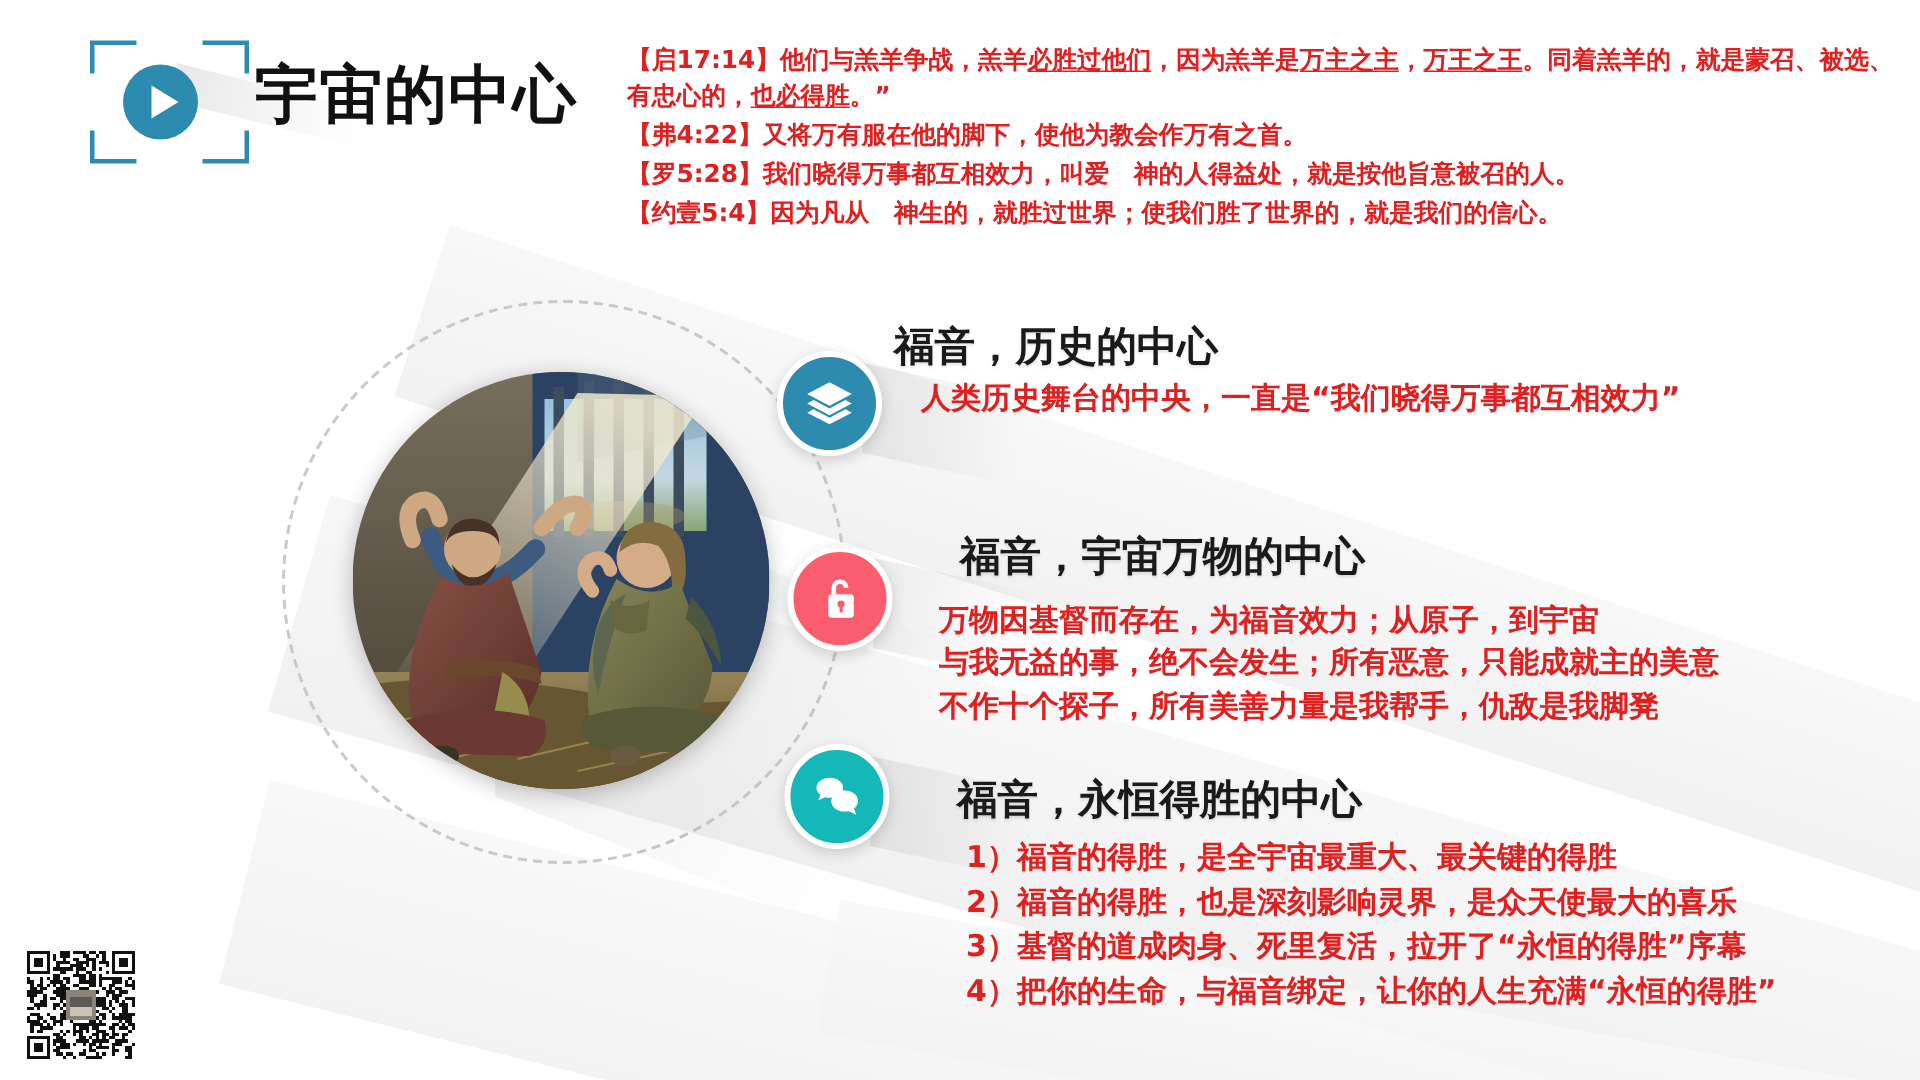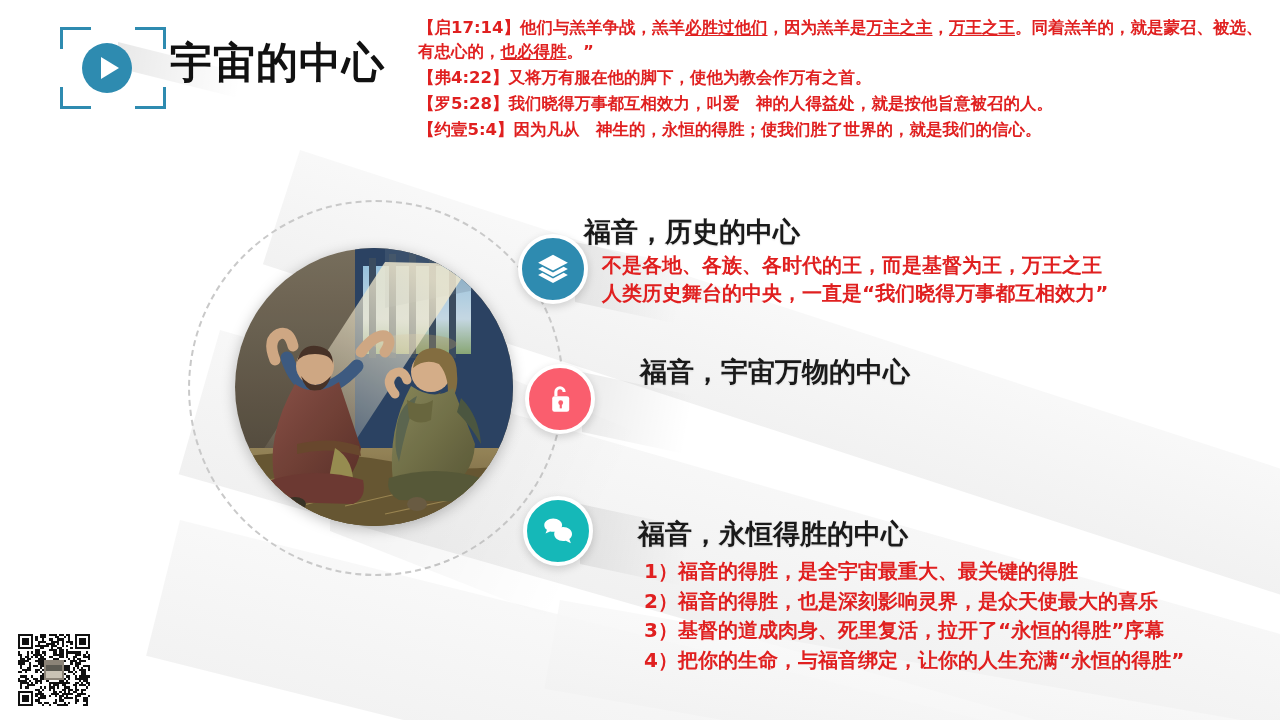--- a/index.html
+++ b/index.html
@@ -33,21 +33,21 @@
     background:#2e8bb0;display:flex;align-items:center;justify-content:center;z-index:3;}
   .play-tri{width:0;height:0;border-left:18px solid #fff;border-top:11px solid transparent;
     border-bottom:11px solid transparent;margin-left:6px;}
   .logo-shadow{position:absolute;left:58px;top:30px;width:120px;height:26px;z-index:2;
     background:linear-gradient(100deg,rgba(0,0,0,.09),rgba(0,0,0,0));
     transform:skewY(14deg);}
   .slide-title{position:absolute;left:170px;top:42px;font-size:42px;font-weight:bold;color:#111;
     letter-spacing:1px;line-height:1;}
 
   
-  .scripture{position:absolute;left:418px;top:16px;width:850px;color:#e02020;
+  .scripture{position:absolute;left:418px;top:28px;width:850px;color:#e02020;
     font-size:16.5px;font-weight:bold;line-height:1.45;}
   .scripture .v{margin-bottom:2px;}
   .scripture u{text-decoration:underline;text-underline-offset:2px;}
 
   
   .dash-ring{position:absolute;left:188px;top:200px;width:372px;height:372px;border-radius:50%;
     border:2px dashed #c9c9c9;}
   .photo-shadow{position:absolute;left:330px;top:300px;width:420px;height:330px;z-index:1;
     background:linear-gradient(115deg,rgba(0,0,0,.07),rgba(0,0,0,0) 65%);
     clip-path:polygon(0 0,100% 55%,60% 100%,0 70%);}
@@ -70,21 +70,21 @@
   .tail2{left:582px;top:388px;transform:skewY(12deg);}
   .tail3{left:580px;top:520px;transform:skewY(12deg);}
 
   
   .sec{position:absolute;z-index:6;}
   .sec h2{margin:0;font-size:27px;font-weight:bold;color:#1a1a1a;line-height:1.15;
     text-shadow:0 1px 2px rgba(0,0,0,.12);}
   .sec .body{color:#e02020;font-size:20px;font-weight:bold;line-height:1.42;margin-top:4px;}
   .sec .body div{white-space:nowrap;}
 
-  .sec1{left:584px;top:216px;}
+  .sec1{left:596px;top:216px;}
   .sec1 .body{margin-left:18px;}
   .sec2{left:640px;top:356px;}
   .sec2 .body{margin-left:-14px;margin-top:12px;}
   .sec3{left:638px;top:518px;}
   .sec3 .body{margin-left:6px;margin-top:8px;line-height:1.48;}
   .sec3 .body div{display:flex;}
   .num{display:inline-block;width:34px;flex:0 0 34px;}
 
   
   .qr{position:absolute;left:18px;top:634px;width:72px;height:72px;z-index:6;}
@@ -108,21 +108,21 @@
     <div class="play-circle">
       <div class="play-tri"></div>
     </div>
   </div>
   <div class="slide-title">宇宙的中心</div>
 
   <div class="scripture" id="scripture">
       <div class="v"><span>【启17:14】</span><span>他们与羔羊争战，羔羊</span><u>必胜过他们</u><span>，因为羔羊是</span><u>万主之主</u><span>，</span><u>万王之王</u><span>。同着羔羊的，就是蒙召、被选、有忠心的，</span><u>也必得胜</u><span>。”</span></div>
       <div class="v"><span>【弗4:22】</span><span>又将万有服在他的脚下，使他为教会作万有之首。</span></div>
       <div class="v"><span>【罗5:28】</span><span>我们晓得万事都互相效力，叫爱　神的人得益处，就是按他旨意被召的人。</span></div>
-      <div class="v"><span>【约壹5:4】</span><span>因为凡从　神生的，永恒的得胜；使我们胜了世界的，就是我们的信心。</span></div>
+      <div class="v"><span>【约壹5:4】</span><span>因为凡从　神生的，就胜过世界；使我们胜了世界的，就是我们的信心。</span></div>
     </div>
 
   <div class="dash-ring"></div>
   <div class="photo-shadow"></div>
   <div class="photo">
     <svg viewBox="0 0 278 278" preserveAspectRatio="xMidYMid slice">
       <defs>
         <linearGradient id="wallg" x1="0" y1="0" x2="0" y2="1">
           <stop offset="0" stop-color="#7d7360"></stop>
             <stop offset="1" stop-color="#4a4134"></stop>
@@ -226,27 +226,31 @@
   <div class="ic ic3">
     <svg viewBox="0 0 24 24">
       <path d="M8.6 3.2c3.5 0 6.3 2.1 6.3 4.7s-2.8 4.7-6.3 4.7c-.8 0-1.5-.1-2.2-.3l-3.2 1.5 1-2.6C2.9 10.4 2.3 9.2 2.3 7.9c0-2.6 2.8-4.7 6.3-4.7z"></path>
       <path d="M15.6 9.2c3.5 0 6.3 2.2 6.3 4.9 0 1.4-.7 2.6-1.9 3.5l1.1 3-3.6-1.7c-.6.1-1.2.2-1.9.2-3.5 0-6.3-2.2-6.3-4.9s2.8-5 6.3-5z"></path>
     </svg>
   </div>
 
   <div class="sec sec1">
     <h2>福音，历史的中心</h2>
     <div class="body" id="sec1body">
-        <div>不是各地、各族、各时代的王，而是基督为王，万王之王</div>
         <div>人类历史舞台的中央，一直是“我们晓得万事都互相效力”</div>
       </div>
   </div>
 
   <div class="sec sec2">
     <h2>福音，宇宙万物的中心</h2>
+    <div class="body" id="sec2body">
+        <div>万物因基督而存在，为福音效力；从原子，到宇宙</div>
+        <div>与我无益的事，绝不会发生；所有恶意，只能成就主的美意</div>
+        <div>不作十个探子，所有美善力量是我帮手，仇敌是我脚凳</div>
+      </div>
   </div>
 
   <div class="sec sec3">
     <h2>福音，永恒得胜的中心</h2>
     <div class="body" id="sec3body">
         <div>
           <span class="num">1）</span>
           <span>福音的得胜，是全宇宙最重大、最关键的得胜</span>
         </div>
         <div>

